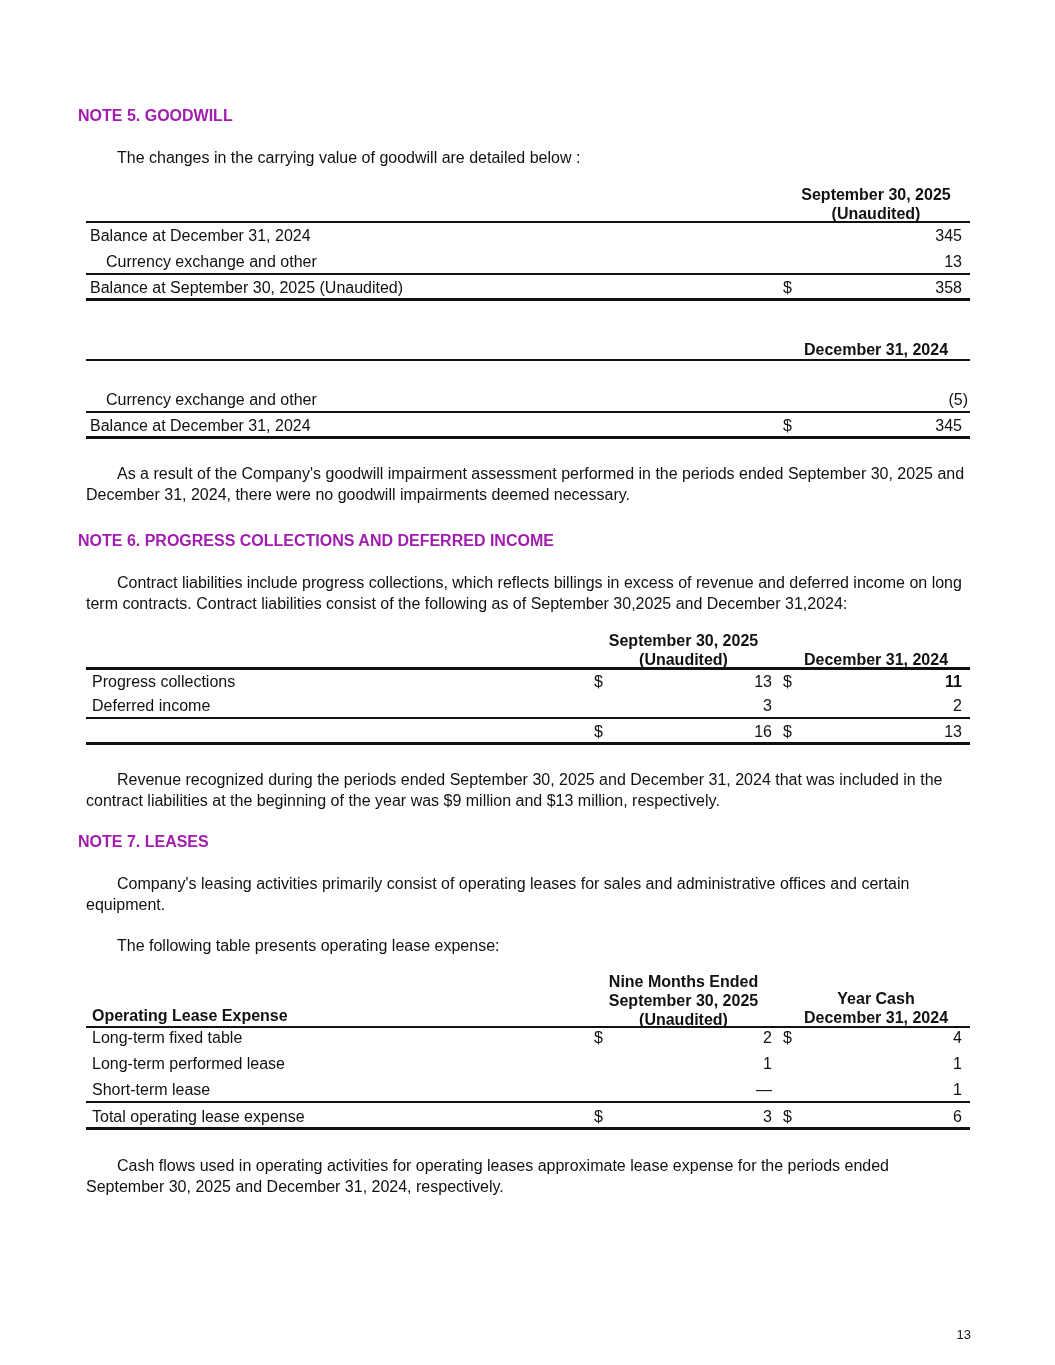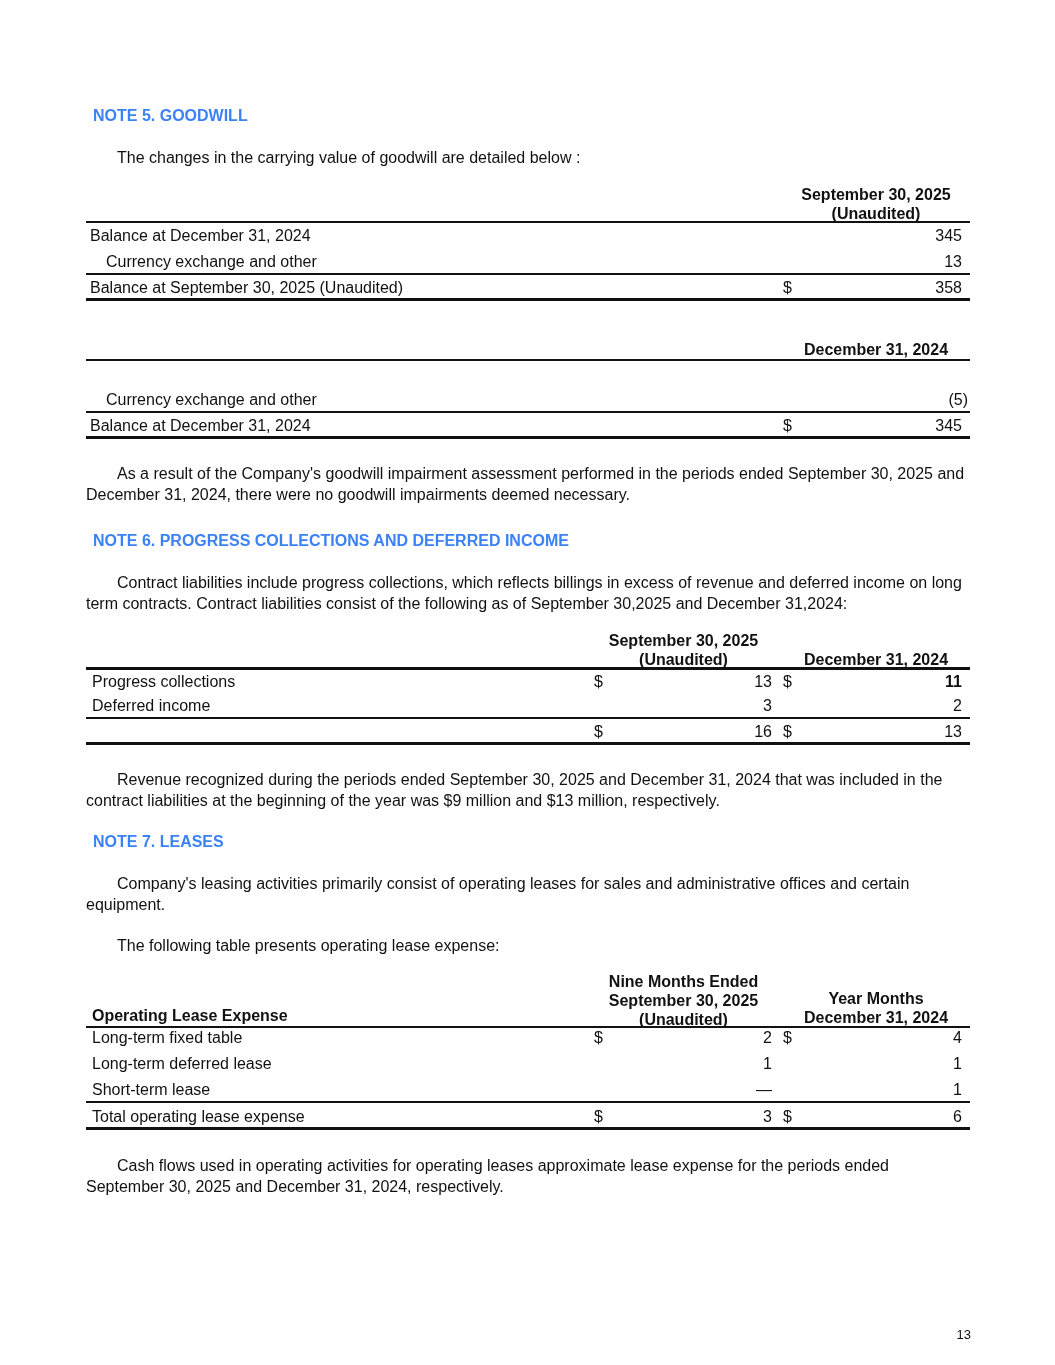--- a/index.html
+++ b/index.html
@@ -1,21 +1,21 @@
 <!DOCTYPE html>
 <html><head>
 <meta charset="utf-8">
 <style>
   html, body { margin: 0; padding: 0; background: #ffffff; }
   body {
     width: 1055px; height: 1365px; position: relative; overflow: hidden;
     font-family: "Liberation Sans", sans-serif; color: #111; font-size: 16px;
   }
   .abs { position: absolute; }
-  .heading { color: #3b82f6; font-weight: bold; font-size: 16px; left: 93px; }
+  .heading { color: #a21caf; font-weight: bold; font-size: 16px; left: 78px; }
   .para { left: 86px; width: 884px; line-height: 21px; font-size: 16px; }
   .para .indent { display: inline-block; width: 31px; }
   .tbl { position: absolute; left: 86px; width: 884px; }
   .hdr { position: absolute; font-weight: bold; text-align: center; line-height: 19px; font-size: 16px; }
   .row { position: absolute; left: 0; width: 884px; height: 25px; line-height: 25px; }
   .row .lbl { position: absolute; left: 4px; }
   .row .lbl.ind { left: 20px; }
   .row .dol { position: absolute; }
   .row .val { position: absolute; text-align: right; }
   .rule { position: absolute; left: 0; width: 884px; background: #111; }
@@ -109,33 +109,33 @@
 <div class="abs para" style="top:935px;"><span class="indent"></span><span>The following table presents operating lease expense:</span></div>
 
 <div class="tbl" style="top:972px; height:160px;">
   <div class="hdr" style="left:6px; top:34px; text-align:left;">Operating Lease Expense</div>
   <div class="hdr" style="left:505px; width:185px; top:0px;">
     <div>Nine Months Ended</div>
     <div>September 30, 2025</div>
     <div>(Unaudited)</div>
   </div>
   <div class="hdr" style="left:700px; width:180px; top:17px;">
-    <div>Year Months</div>
+    <div>Year Cash</div>
     <div>December 31, 2024</div>
   </div>
   <div class="rule r1" style="top:54px;"></div>
   <div class="row" style="top:53px;">
     <span class="lbl" style="left:6px;">Long-term fixed table</span>
     <span class="dol" style="left:508px;">$</span>
     <span class="val" style="left:600px; width:86px;">2</span>
     <span class="dol" style="left:697px;">$</span>
     <span class="val" style="left:780px; width:96px;">4</span>
   </div>
   <div class="row" style="top:79px;">
-    <span class="lbl" style="left:6px;">Long-term deferred lease</span>
+    <span class="lbl" style="left:6px;">Long-term performed lease</span>
     <span class="val" style="left:600px; width:86px;">1</span>
     <span class="val" style="left:780px; width:96px;">1</span>
   </div>
   <div class="row" style="top:105px;">
     <span class="lbl" style="left:6px;">Short-term lease</span>
     <span class="val" style="left:600px; width:86px;">—</span>
     <span class="val" style="left:780px; width:96px;">1</span>
   </div>
   <div class="rule r1" style="top:129px;"></div>
   <div class="row" style="top:132px;">

